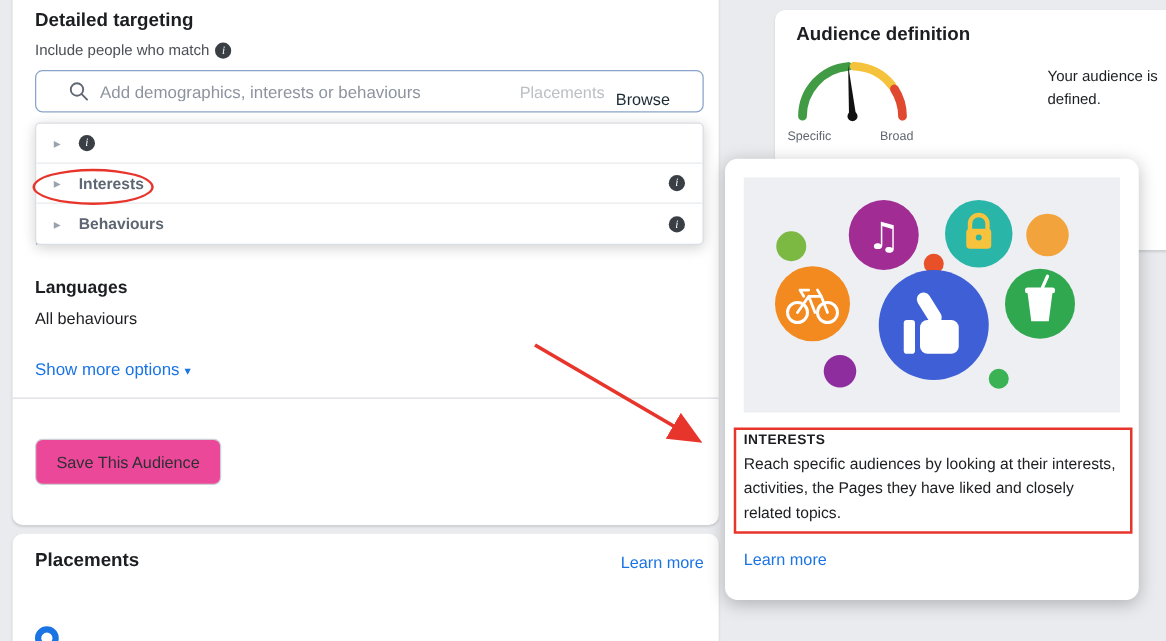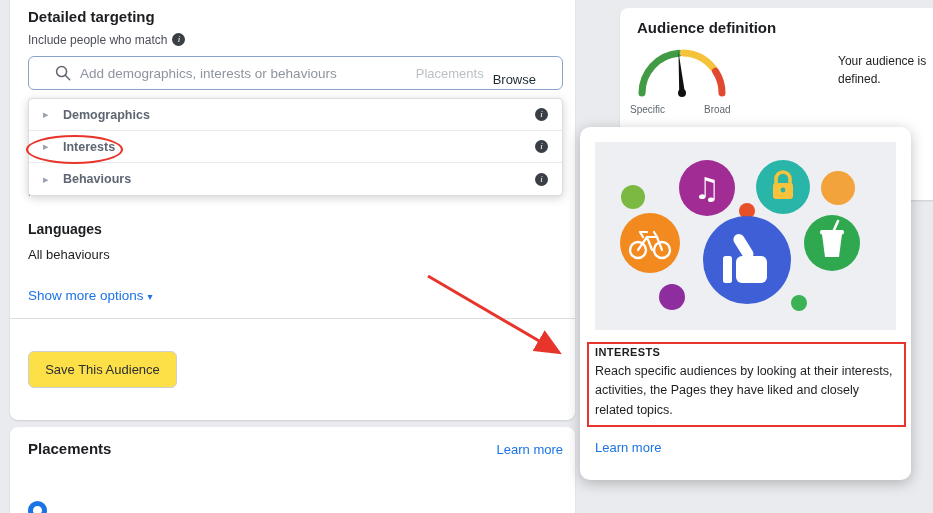--- a/index.html
+++ b/index.html
@@ -5,21 +5,21 @@
   * { margin:0; padding:0; box-sizing:border-box; }
   html,body { width:933px; height:513px; }
   body { font-family:"Liberation Sans", sans-serif; background:#e9ebee; overflow:hidden; }
   .page { position:relative; width:933px; height:376px; }
 
   .card { position:absolute; background:#fff; border-radius:8px; box-shadow:0 1px 2px rgba(0,0,0,.12); }
 
   
   .targeting-card { left:10px; top:-12px; width:565px; height:432px; z-index:1; }
   .tc-title { position:absolute; left:18px; top:20px; font-size:15px; font-weight:bold; color:#1c1e21; }
-  .tc-sub { position:absolute; left:18px; top:45px; font-size:12px; color:#4b4f56; display:flex; align-items:flex-start; gap:5px; }
+  .tc-sub { position:absolute; left:18px; top:45px; font-size:12px; color:#4b4f56; display:flex; align-items:flex-end; gap:5px; }
 
   .info-dot { display:inline-block; width:13px; height:13px; border-radius:50%; background:#3a3f46; color:#fff;
               font-size:9px; line-height:13px; text-align:center; font-family:"Liberation Serif", serif; font-style:italic; }
   .info-dot::after { content:"i"; }
 
   .searchbox { position:absolute; left:18px; top:68px; width:535px; height:34px; border:1px solid #8aa4c9;
                border-radius:6px; background:#fff; display:flex; align-items:center; padding:0 26px; gap:9px; }
   .searchbox input { flex:1; border:none; outline:none; font-size:13.5px; color:#1c1e21; font-family:"Liberation Sans", sans-serif; }
   .searchbox input::placeholder { color:#8d949e; }
   .sb-suggestions { font-size:13px; color:#bcc0c4; cursor:pointer; }
@@ -37,21 +37,21 @@
   .lang-title { position:absolute; left:18px; top:233px; font-size:14px; font-weight:bold; color:#1c1e21; }
   .lang-value { position:absolute; left:18px; top:259px; font-size:13px; color:#1c1e21; }
 
   .link { color:#1b74e4; cursor:pointer; text-decoration:none; }
   .show-more { position:absolute; left:18px; top:300px; font-size:13.5px; }
   .caret-down { font-size:10px; margin-left:4px; }
   .caret-down::after { content:"\25BE"; }
 
   .tc-divider { position:absolute; left:0; right:0; top:330px; height:1px; background:#dadde1; }
 
-  .save-btn { position:absolute; left:18px; top:363px; width:149px; height:37px; background:#fde047; border:1px solid #ccd0d5;
+  .save-btn { position:absolute; left:18px; top:363px; width:149px; height:37px; background:#ec4899; border:1px solid #ccd0d5;
               border-radius:6px; font-size:13px; color:#2c2f33; font-family:"Liberation Sans", sans-serif; cursor:pointer; }
 
   
   .placements-card { left:10px; top:427px; width:565px; height:120px; z-index:1; }
   .pl-title { position:absolute; left:18px; top:13px; font-size:15px; font-weight:bold; color:#1c1e21; }
   .pl-learn { position:absolute; right:12px; top:15px; font-size:13px; }
   .pl-radio { position:absolute; left:18px; top:74px; width:19px; height:19px; border-radius:50%; border:5px solid #1b74e4; background:#fff; cursor:pointer; }
 
   
   .audience-card { left:620px; top:8px; width:330px; height:192px; z-index:1; }
@@ -93,21 +93,20 @@
         <line x1="11.2" y1="11.2" x2="15.6" y2="15.6" stroke="#606770" stroke-width="1.6" stroke-linecap="round"></line>
       </svg>
       <input placeholder="Add demographics, interests or behaviours" style="">
       <span class="sb-suggestions">Placements</span>
       <span class="sb-browse">Browse</span>
     </div>
 
     <div class="dropdown">
       <div class="drow">
         <span class="chev"></span>
-        <span class="dlabel">Demographics</span>
         <span class="info-dot"></span>
       </div>
       <div class="drow">
         <span class="chev"></span>
         <span class="dlabel">Interests</span>
         <span class="info-dot"></span>
       </div>
       <div class="drow">
         <span class="chev"></span>
         <span class="dlabel">Behaviours</span>

